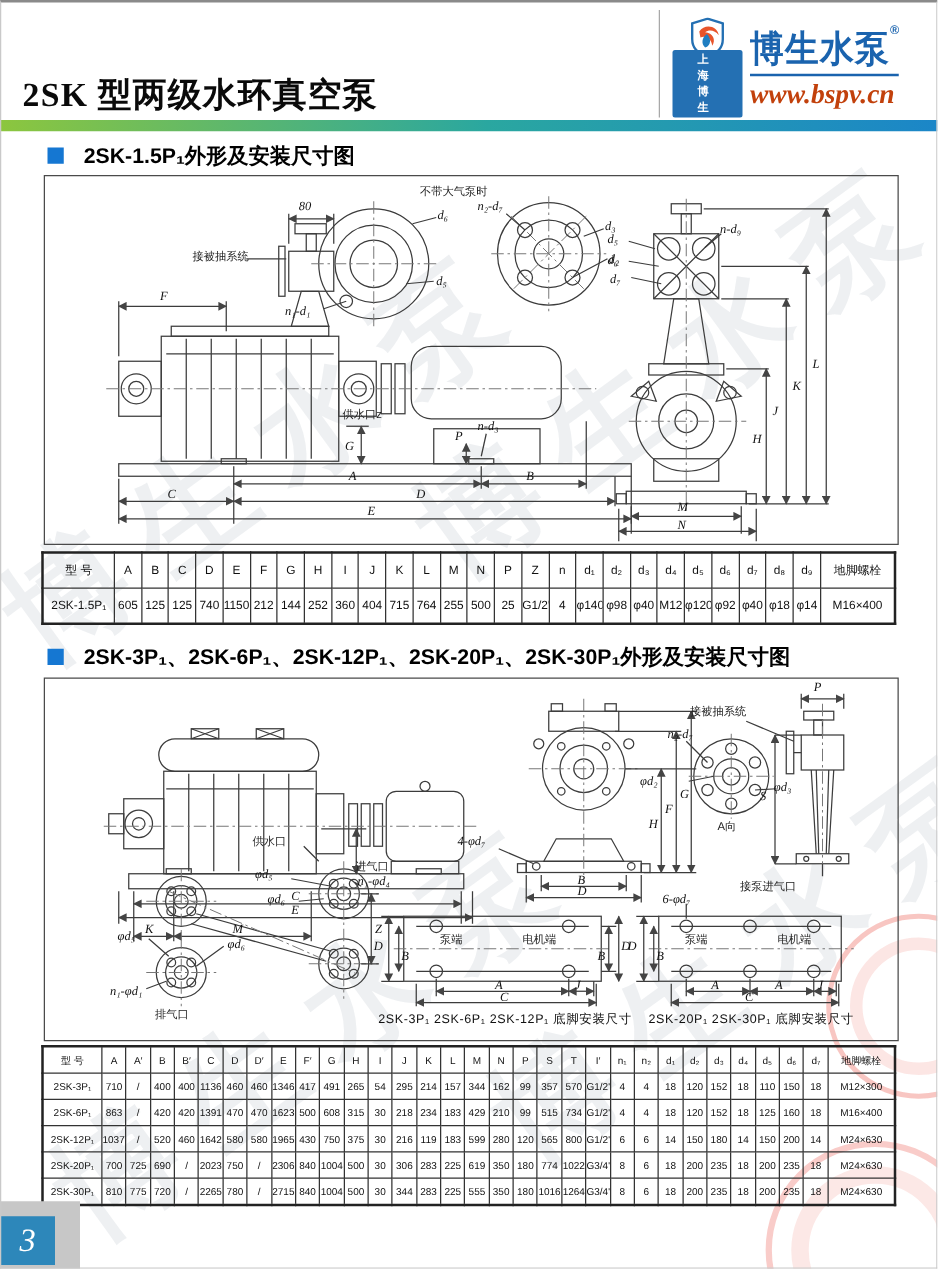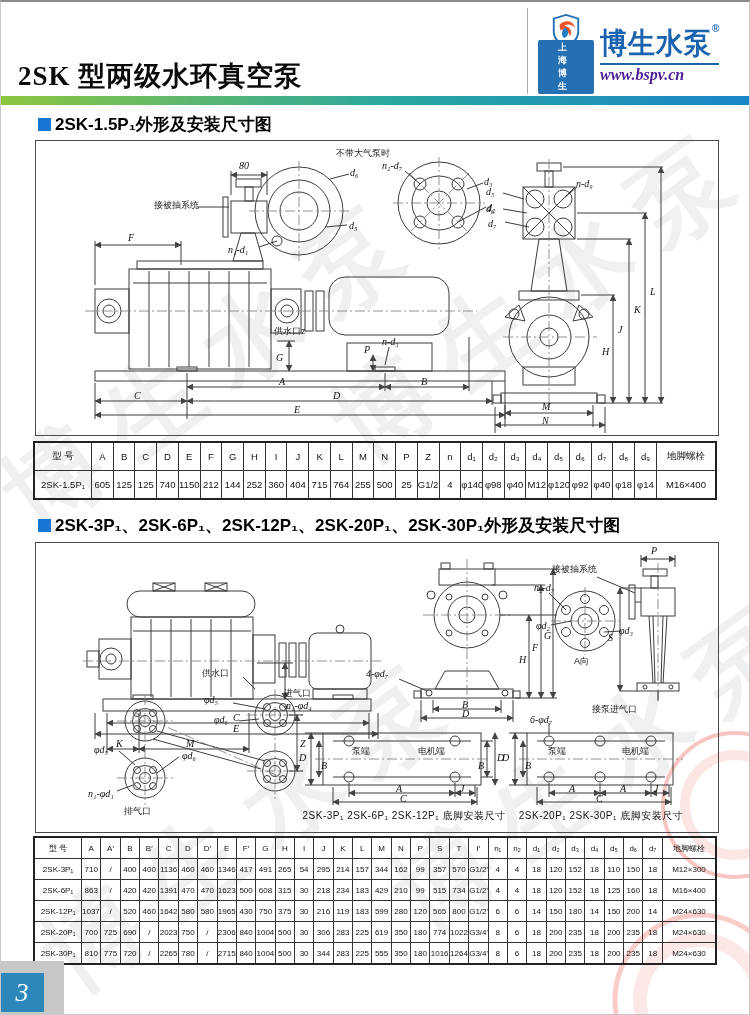--- a/index.html
+++ b/index.html
@@ -16,25 +16,25 @@
   .logo-divider{position:absolute;left:527px;top:8px;width:1px;height:86px;background:#a8a8a8;z-index:2}
   .logo{position:absolute;left:538px;top:14px;width:208px;height:80px;display:flex;gap:6px;z-index:2}
   .shield-col{width:56px;display:flex;flex-direction:column;align-items:center}
   .logo-badge{margin-top:-6px;background:#2470b3;color:#fff;font-size:9px;font-weight:bold;
               padding:1px 20px;border-radius:2px;letter-spacing:1px}
   .logo-texts{display:flex;flex-direction:column;justify-content:center}
   .brand-row{display:flex;align-items:flex-start}
   .brand{font-size:27px;font-weight:bold;color:#1a63ae;letter-spacing:1px;transform:scaleY(1.08)}
   .reg{font-size:10px;color:#1a63ae;font-weight:bold;margin-top:-2px}
   .brand-url{font-family:"Liberation Serif",serif;font-style:italic;font-weight:bold;
-             font-size:16px;color:#4c1d95;border-top:2px solid #1a63ae;margin-top:2px;padding-top:1px}
+             font-size:22px;color:#c2410c;border-top:2px solid #1a63ae;margin-top:2px;padding-top:1px}
   .grad{position:absolute;left:0;top:96px;width:750px;height:9px;z-index:2;
         background:linear-gradient(90deg,#8cc63e,#2aa7a0 52%,#1b86c8)}
   
-  .sec-head{position:absolute;display:flex;align-items:center;gap:4px;z-index:2}
+  .sec-head{position:absolute;display:flex;align-items:center;gap:16px;z-index:2}
   .bullet{width:13px;height:13px;background:#1577d2}
   .sec-head .txt{font-size:17px;font-weight:bold;color:#000}
   
   .diag{position:absolute;left:35px;width:682px;border:1px solid #4a4a4a;z-index:1;background:transparent}
   #diag1{top:140px;height:294px}
   #diag2{top:542px;height:289px}
   .diag svg{position:absolute;left:0;top:0}
   .lbl{position:absolute;font-size:9px;color:#222;line-height:1;white-space:nowrap;z-index:2}
   .dim{font-family:"Liberation Serif",serif;font-style:italic;font-size:10px;color:#111}
   .cn{font-size:9px}
@@ -497,21 +497,21 @@
   <span class="lbl dim" style="left:197px;top:181px">E</span>
   <span class="lbl dim" style="left:80px;top:196px">K</span>
   <span class="lbl dim" style="left:150px;top:196px">M</span>
   <span class="lbl dim" style="left:483px;top:112px">H</span>
   <span class="lbl dim" style="left:496px;top:100px">F</span>
   <span class="lbl dim" style="left:508px;top:88px">G</span>
   <span class="lbl dim" style="left:426px;top:157px">B</span>
   <span class="lbl dim" style="left:426px;top:166px">D</span>
   <span class="lbl dim" style="left:330px;top:126px">4-φd₇</span>
   <span class="lbl dim" style="left:498px;top:40px">n₂-d₇</span>
-  <span class="lbl dim" style="left:500px;top:78px">φd₂</span>
+  <span class="lbl dim" style="left:476px;top:78px">φd₂</span>
   <span class="lbl dim" style="left:583px;top:83px">φd₃</span>
   <span class="lbl cn" style="left:538px;top:114px">A向</span>
   <span class="lbl dim" style="left:615px;top:3px">P</span>
   <span class="lbl cn" style="left:516px;top:22px">接被抽系统</span>
   <span class="lbl dim" style="left:572px;top:90px">S</span>
   <span class="lbl cn" style="left:556px;top:162px">接泵进气口</span>
   <span class="lbl cn" style="left:248px;top:146px">进气口</span>
   <span class="lbl dim" style="left:250px;top:158px">n₁-φd₄</span>
   <span class="lbl dim" style="left:168px;top:152px">φd₅</span>
   <span class="lbl dim" style="left:178px;top:172px">φd₆</span>

